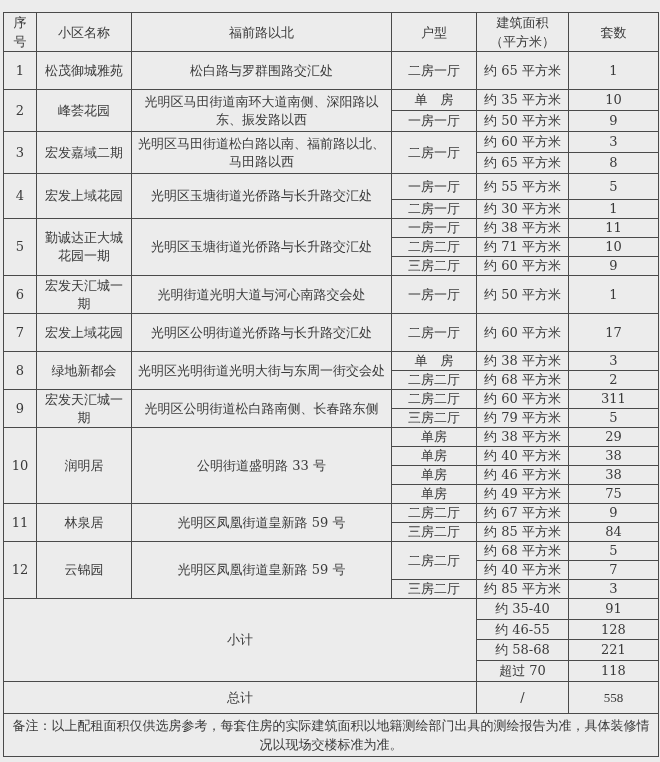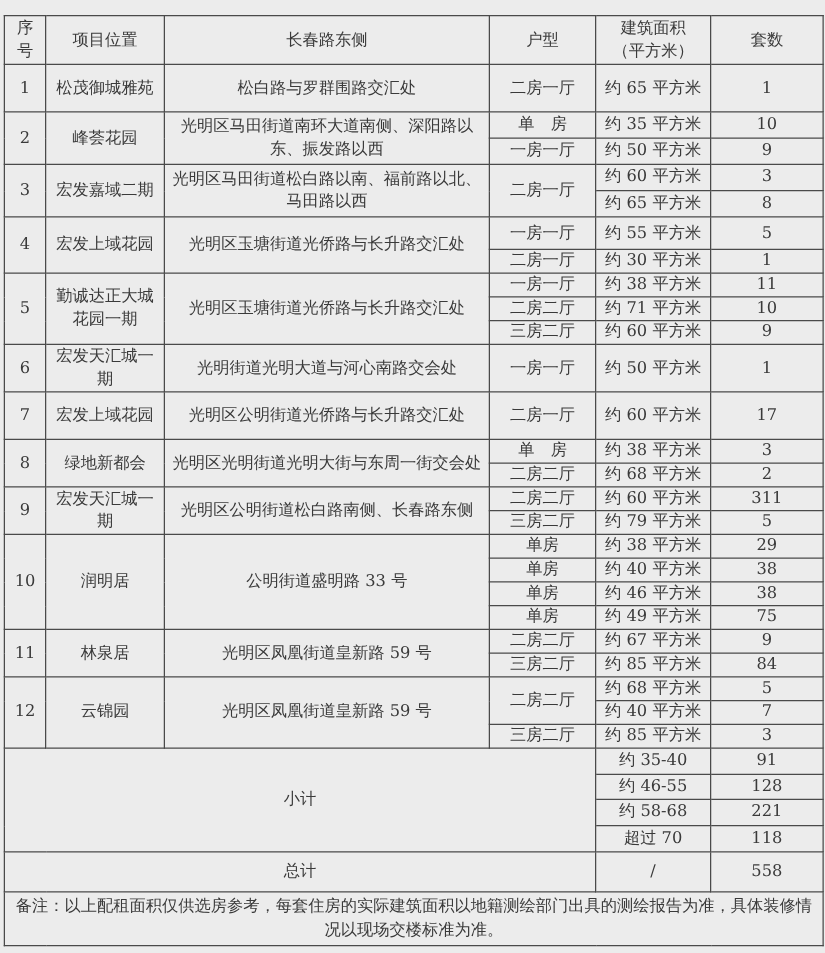--- a/index.html
+++ b/index.html
@@ -22,21 +22,21 @@
   table.housing td, table.housing th {
     border: 1px solid #4a4a4a;
     text-align: center;
     vertical-align: middle;
     padding: 0 2px;
     font-weight: normal;
     line-height: 18px;
     overflow: hidden;
   }
   table.housing th { line-height: 19px; }
-  .bold { font-weight: bold; }
+  .bold { font-weight: bold; font-family: Liberation Serif, serif; }
   .remark {
     text-align: left;
     padding: 2px 6px !important;
     line-height: 19px !important;
     font-size: 13px;
   }
   .sub { height: 19px; }
 </style>
 </head>
 <body>
@@ -46,22 +46,22 @@
     <col style="width:33px">
       <col style="width:95px">
       <col style="width:260px">
     <col style="width:85px">
       <col style="width:92px">
       <col style="width:90px">
   </colgroup>
   <thead>
     <tr style="height:39px">
       <th>序<br>号</th>
-      <th>项目位置</th>
-      <th>长春路东侧</th>
+      <th>小区名称</th>
+      <th>福前路以北</th>
       <th>户型</th>
       <th>建筑面积<br>（平方米）</th>
       <th>套数</th>
     </tr>
   </thead>
   <tbody>
 
     <tr style="height:38px">
       <td>1</td>
       <td>松茂御城雅苑</td>

